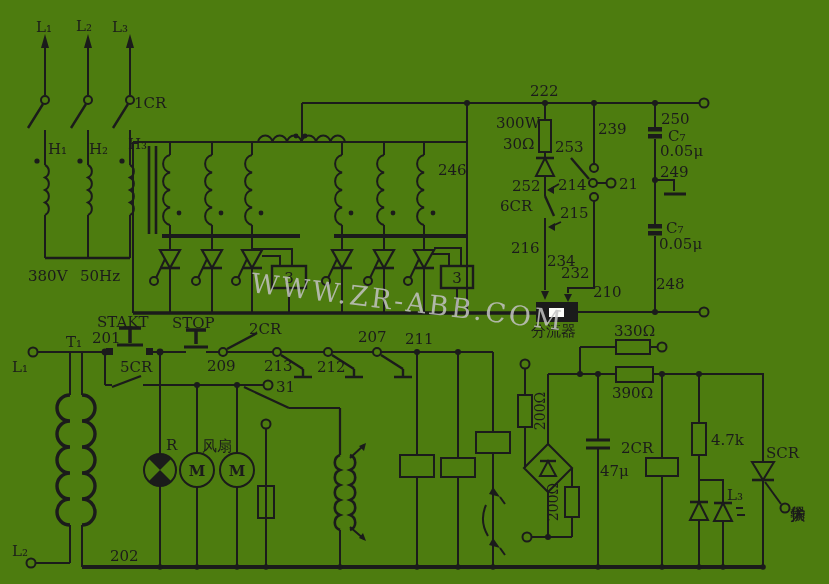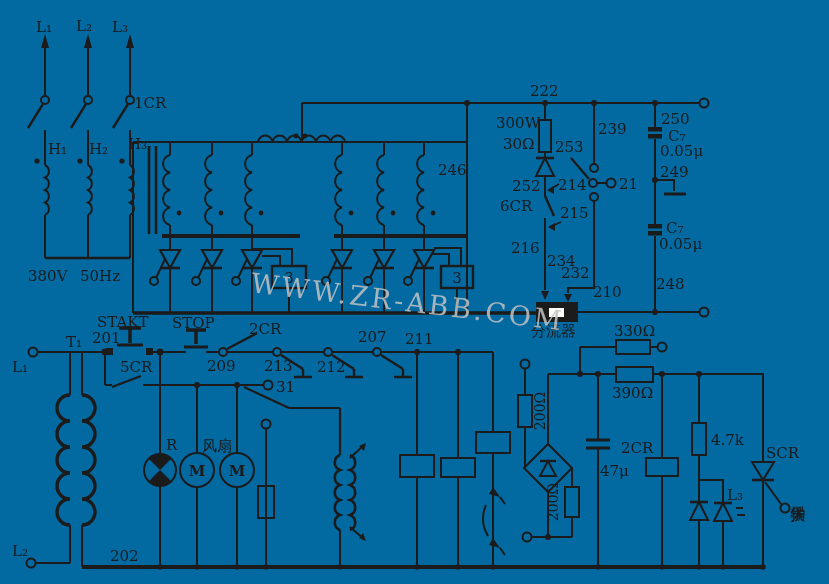--- a/index.html
+++ b/index.html
@@ -1,16 +1,16 @@
 <!DOCTYPE html>
 <html><head>
 <meta charset="utf-8">
 <style>
   html,body{margin:0;padding:0;background:#e8e8e8;}
-  .canvas{width:829px;height:584px;background:#0369a1;position:relative;overflow:hidden;margin:0 auto;}
+  .canvas{width:829px;height:584px;background:#4d7c0f;position:relative;overflow:hidden;margin:0 auto;}
   svg{display:block;}
   text{font-family:"DejaVu Serif","DejaVu Sans",serif;fill:#1b1b1b;font-size:15px;}
   .wm{font-size:27px;fill:#c3c3c3;letter-spacing:3px;opacity:.85;font-family:"DejaVu Serif",serif;}
   .rot{font-size:14px;}
 </style>
 </head>
 <body>
 
 <div class="canvas">
 <svg width="829" height="584" viewBox="0 0 829 584">

